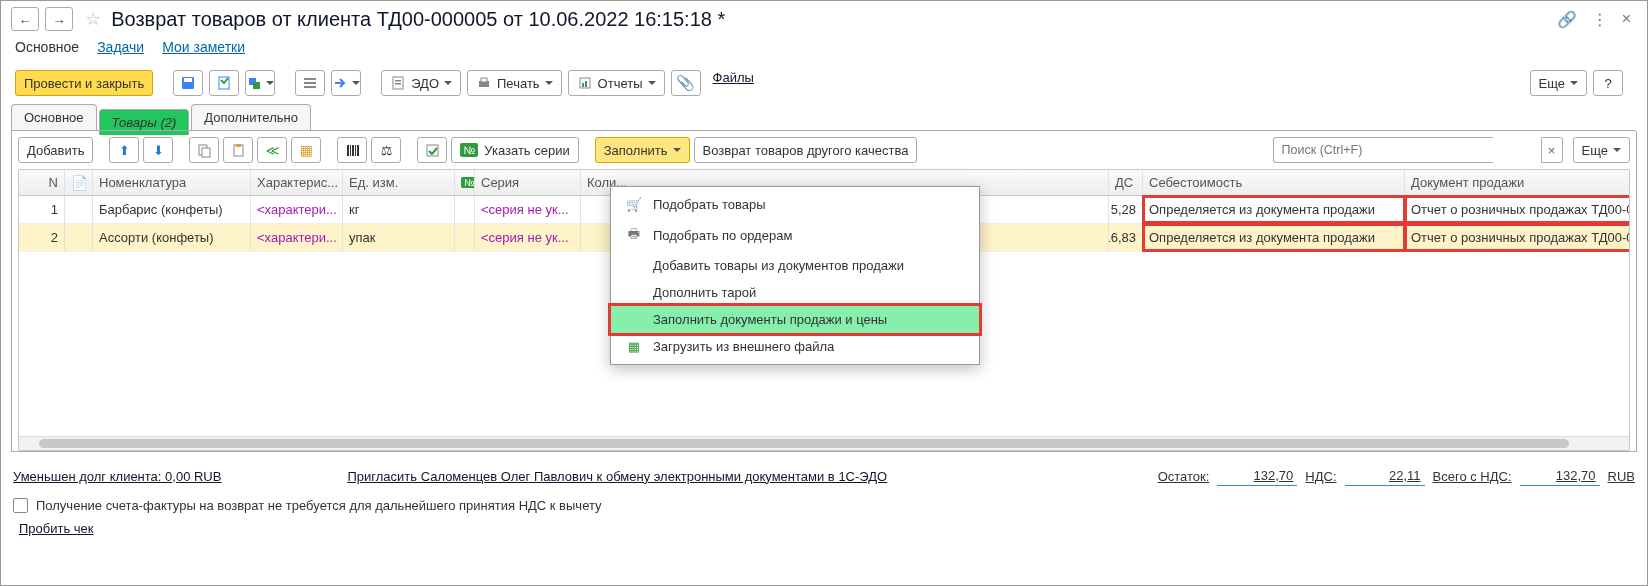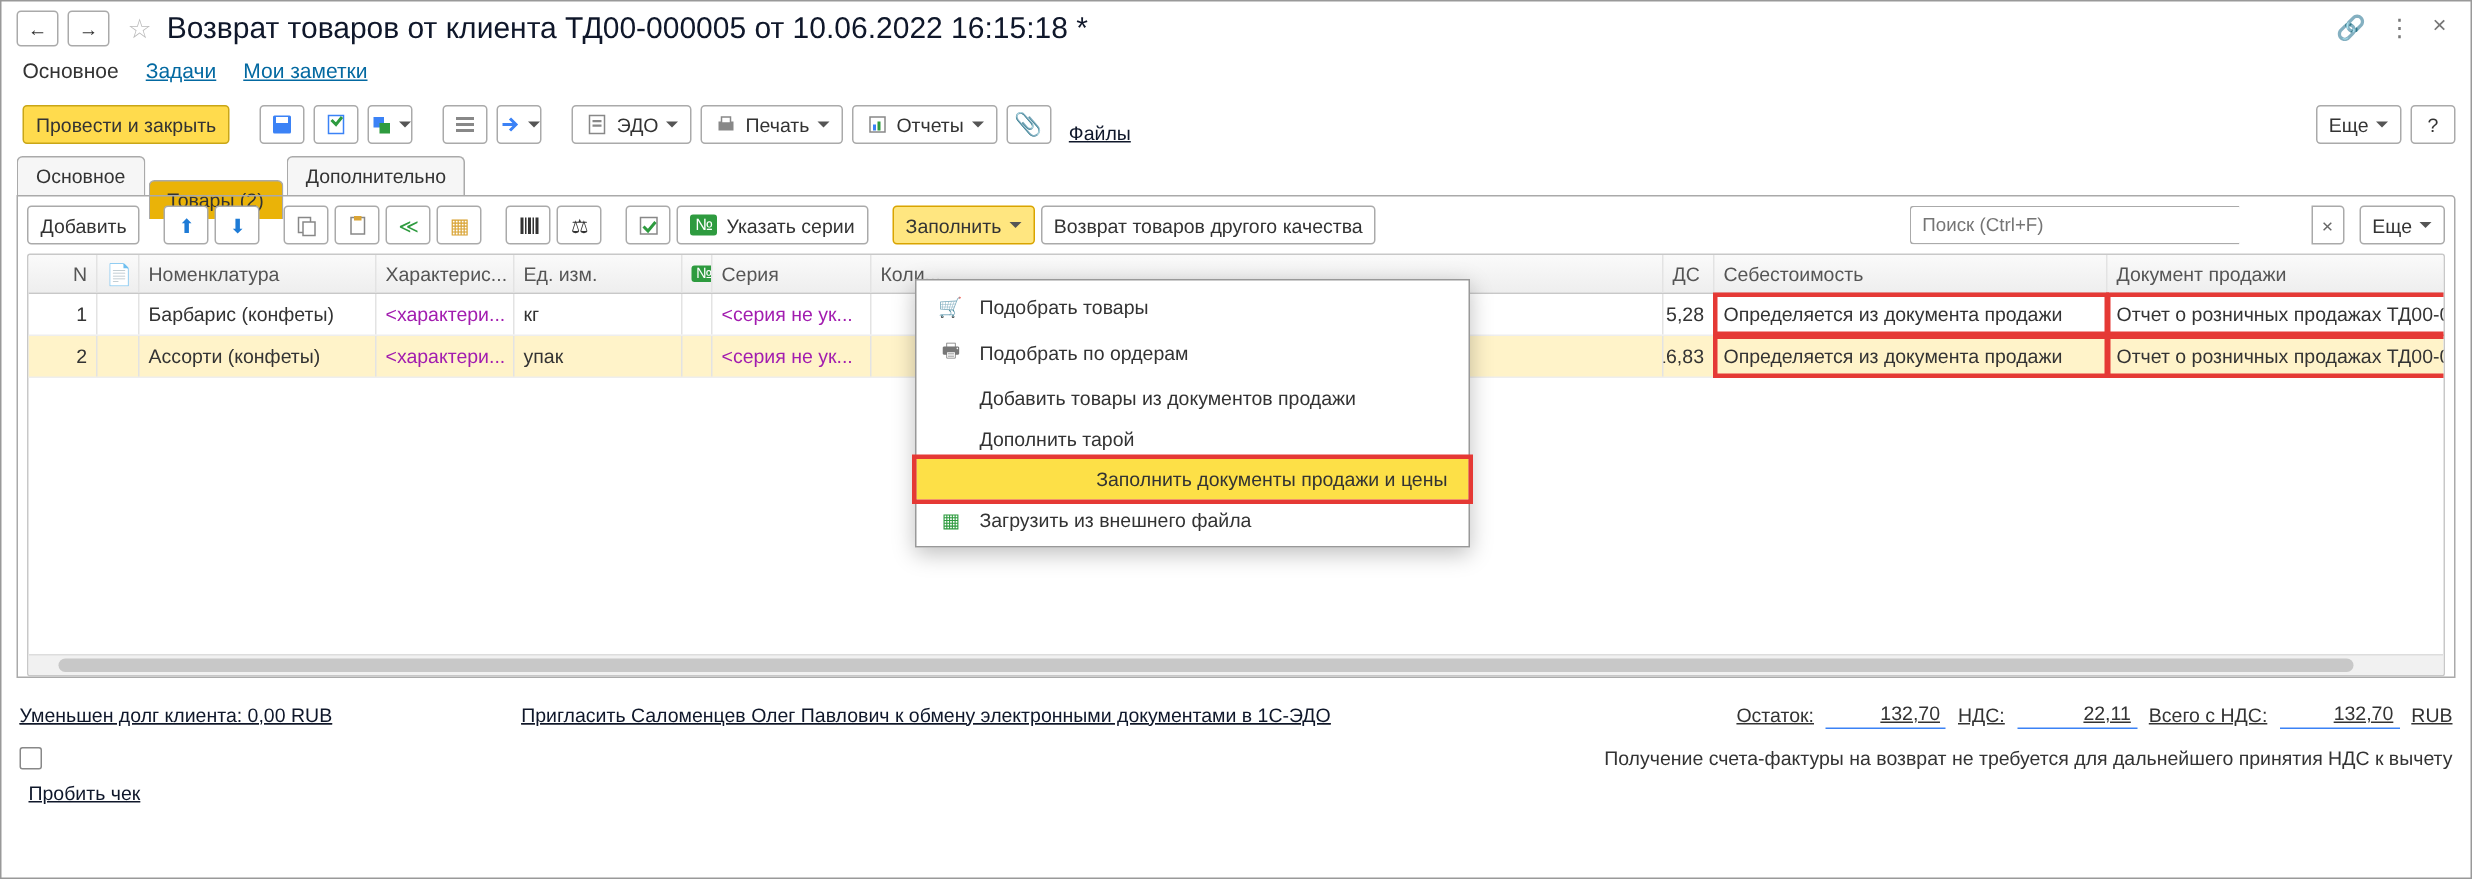--- a/index.html
+++ b/index.html
@@ -15,34 +15,34 @@
   .title-actions { display:flex; gap:14px; padding-right:6px; color:#777; }
   .title-actions span { cursor:pointer; font-size:16px; }
 
   
   .nav-tabs { display:flex; gap:18px; padding:4px 14px 8px 14px; border-bottom:1px solid #ddd0; }
   .nav-tab { font-size:14px; color:#0369a1; cursor:pointer; }
   .nav-tab.active { color:#333; text-decoration:none; }
   .nav-tab.link { text-decoration:underline; }
 
   
-  .toolbar { display:flex; align-items:flex-end; gap:6px; padding:6px 10px 8px 14px; }
+  .toolbar { display:flex; align-items:flex-start; gap:6px; padding:6px 24px 8px 14px; }
   .btn { height:26px; border:1px solid #aaa; background:#fff; border-radius:3px; display:inline-flex; align-items:center; justify-content:center; padding:0 8px; cursor:pointer; font-size:13px; color:#333; white-space:nowrap; }
   .btn svg { display:block; }
   .btn.yellow { background:#ffdb4d; border-color:#c9a617; font-weight:400; }
   .btn.small { width:30px; padding:0; }
   .btn.dd::after { content:""; margin-left:5px; border:4px solid transparent; border-top-color:#555; transform:translateY(2px); }
   .tb-sep { width:8px; }
   .link-a { color:#0f172a; text-decoration:underline; cursor:pointer; font-size:13px; margin-left:6px; }
   .spacer { flex:1; }
 
   
   .doc-tabs-row { display:flex; padding:0 10px; }
   .doc-tab { border:1px solid #aaa; border-bottom:none; padding:5px 12px; font-size:13px; background:#f6f6f6; border-radius:4px 4px 0 0; margin-right:2px; cursor:pointer; }
-  .doc-tab.active { background:#eab308; position:relative; top:16px; }
+  .doc-tab.active { background:#22c55e; position:relative; top:5px;font-style:italic; }
 
   
   .pane { border:1px solid #aaa; margin:0 10px; padding:6px 6px 0 6px; border-radius:0 3px 0 0; height:322px; display:flex; flex-direction:column; position:relative; }
   .items-tb { display:flex; align-items:center; gap:4px; padding-bottom:6px; }
   .btn.pressed { background:#ffe680; border-color:#d9a400; }
   .search-wrap { margin-left:auto; display:flex; align-items:center;gap:48px; }
   .search-wrap input { width:220px; height:26px; border:1px solid #aaa; border-right:none; border-radius:3px 0 0 3px; padding:0 8px; font-size:12.5px; }
   .search-wrap .clear { width:22px; height:26px; border:1px solid #aaa; border-radius:0 3px 3px 0; background:#fff; display:flex; align-items:center; justify-content:center; cursor:pointer; color:#666; }
   .more-btn { margin-left:6px; }
 
@@ -58,27 +58,27 @@
   .phold { color:#a21caf; }
   .cost-col, .sale-col { color:#333; }
   .hl-cells { outline:3px solid #e53935; outline-offset:-2px; }
   .hscroll-track { position:absolute; left:0; right:0; bottom:0; height:14px; background:#f1f1f1; border-top:1px solid #ddd; }
   .hscroll-thumb { position:absolute; top:2px; bottom:2px; left:20px; right:60px; background:#c8c8c8; border-radius:7px; }
 
   
   .dropdown { position:absolute; left:609px; top:185px; width:370px; background:#fff; border:1px solid #999; box-shadow:0 4px 14px rgba(0,0,0,.25); z-index:50; padding:4px 0; }
   .dd-item { display:flex; align-items:center; gap:10px; padding:6px 14px; cursor:pointer; font-size:13px; color:#333; white-space:nowrap; }
   .dd-item .ic { width:18px; display:flex; justify-content:center; color:#4a7; }
-  .dd-item.hl { background:#fde047; outline:3px solid #e53935;justify-content:flex-end; }
+  .dd-item.hl { background:#86efac; outline:3px solid #e53935; }
 
   
   .footer1 { margin:14px 12px 0 12px; display:flex; align-items:center; gap:8px; font-size:13px;text-decoration:underline; }
   .footer1 .link-a { margin:0; }
   .tot-field { border-bottom:1px solid #3b82f6; min-width:80px; text-align:right; padding:2px 4px; }
-  .footer2 { margin:12px 12px 0 12px; display:flex; align-items:center; gap:8px; font-size:13px;justify-content:space-between; }
+  .footer2 { margin:12px 12px 0 12px; display:flex; align-items:center; gap:8px; font-size:13px; }
   .chk { width:15px; height:15px; border:1px solid #888; border-radius:2px; background:#fff; }
   .footer3 { margin:8px 12px 0 12px; }
 
   .icon-folder { color:#d9a435; font-size:14px; }
 </style>
 </head>
 <body>
 
 <div class="titlebar">
   <div class="nav-btn">←</div>

